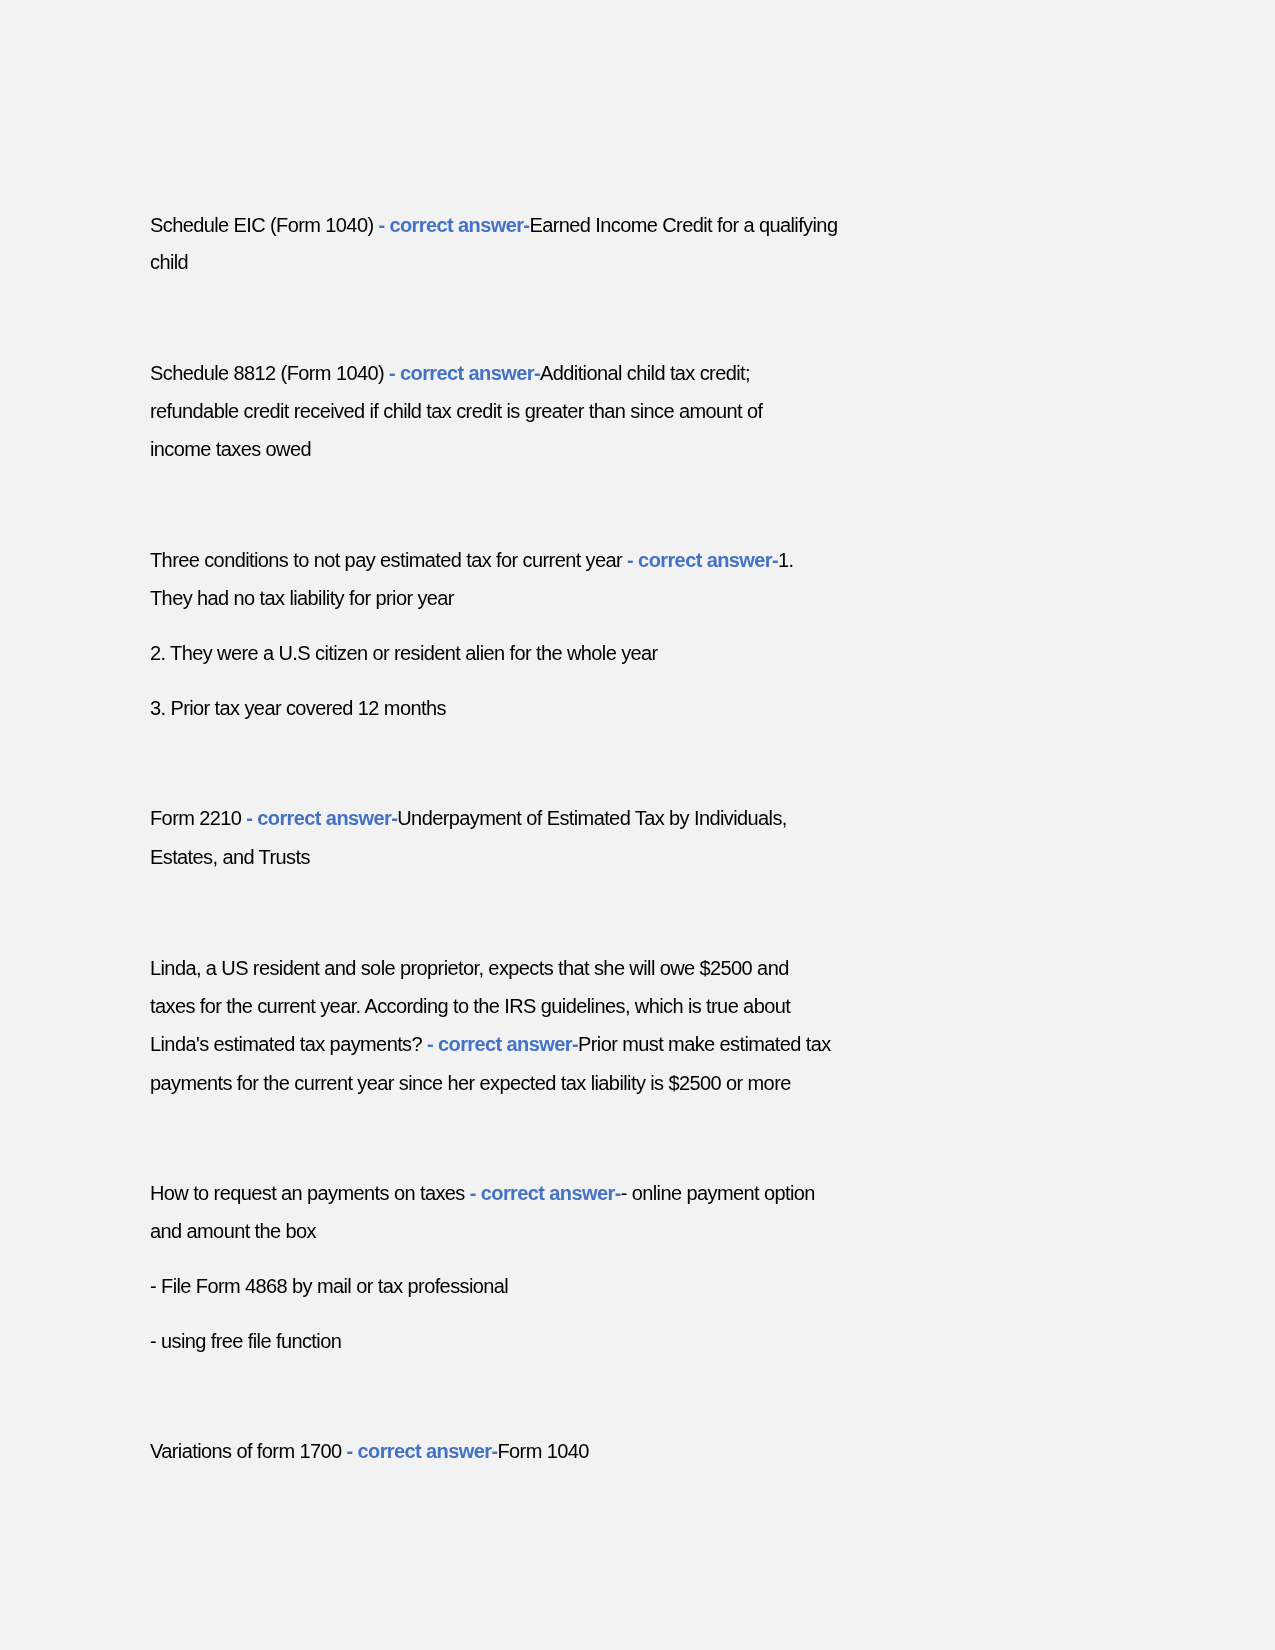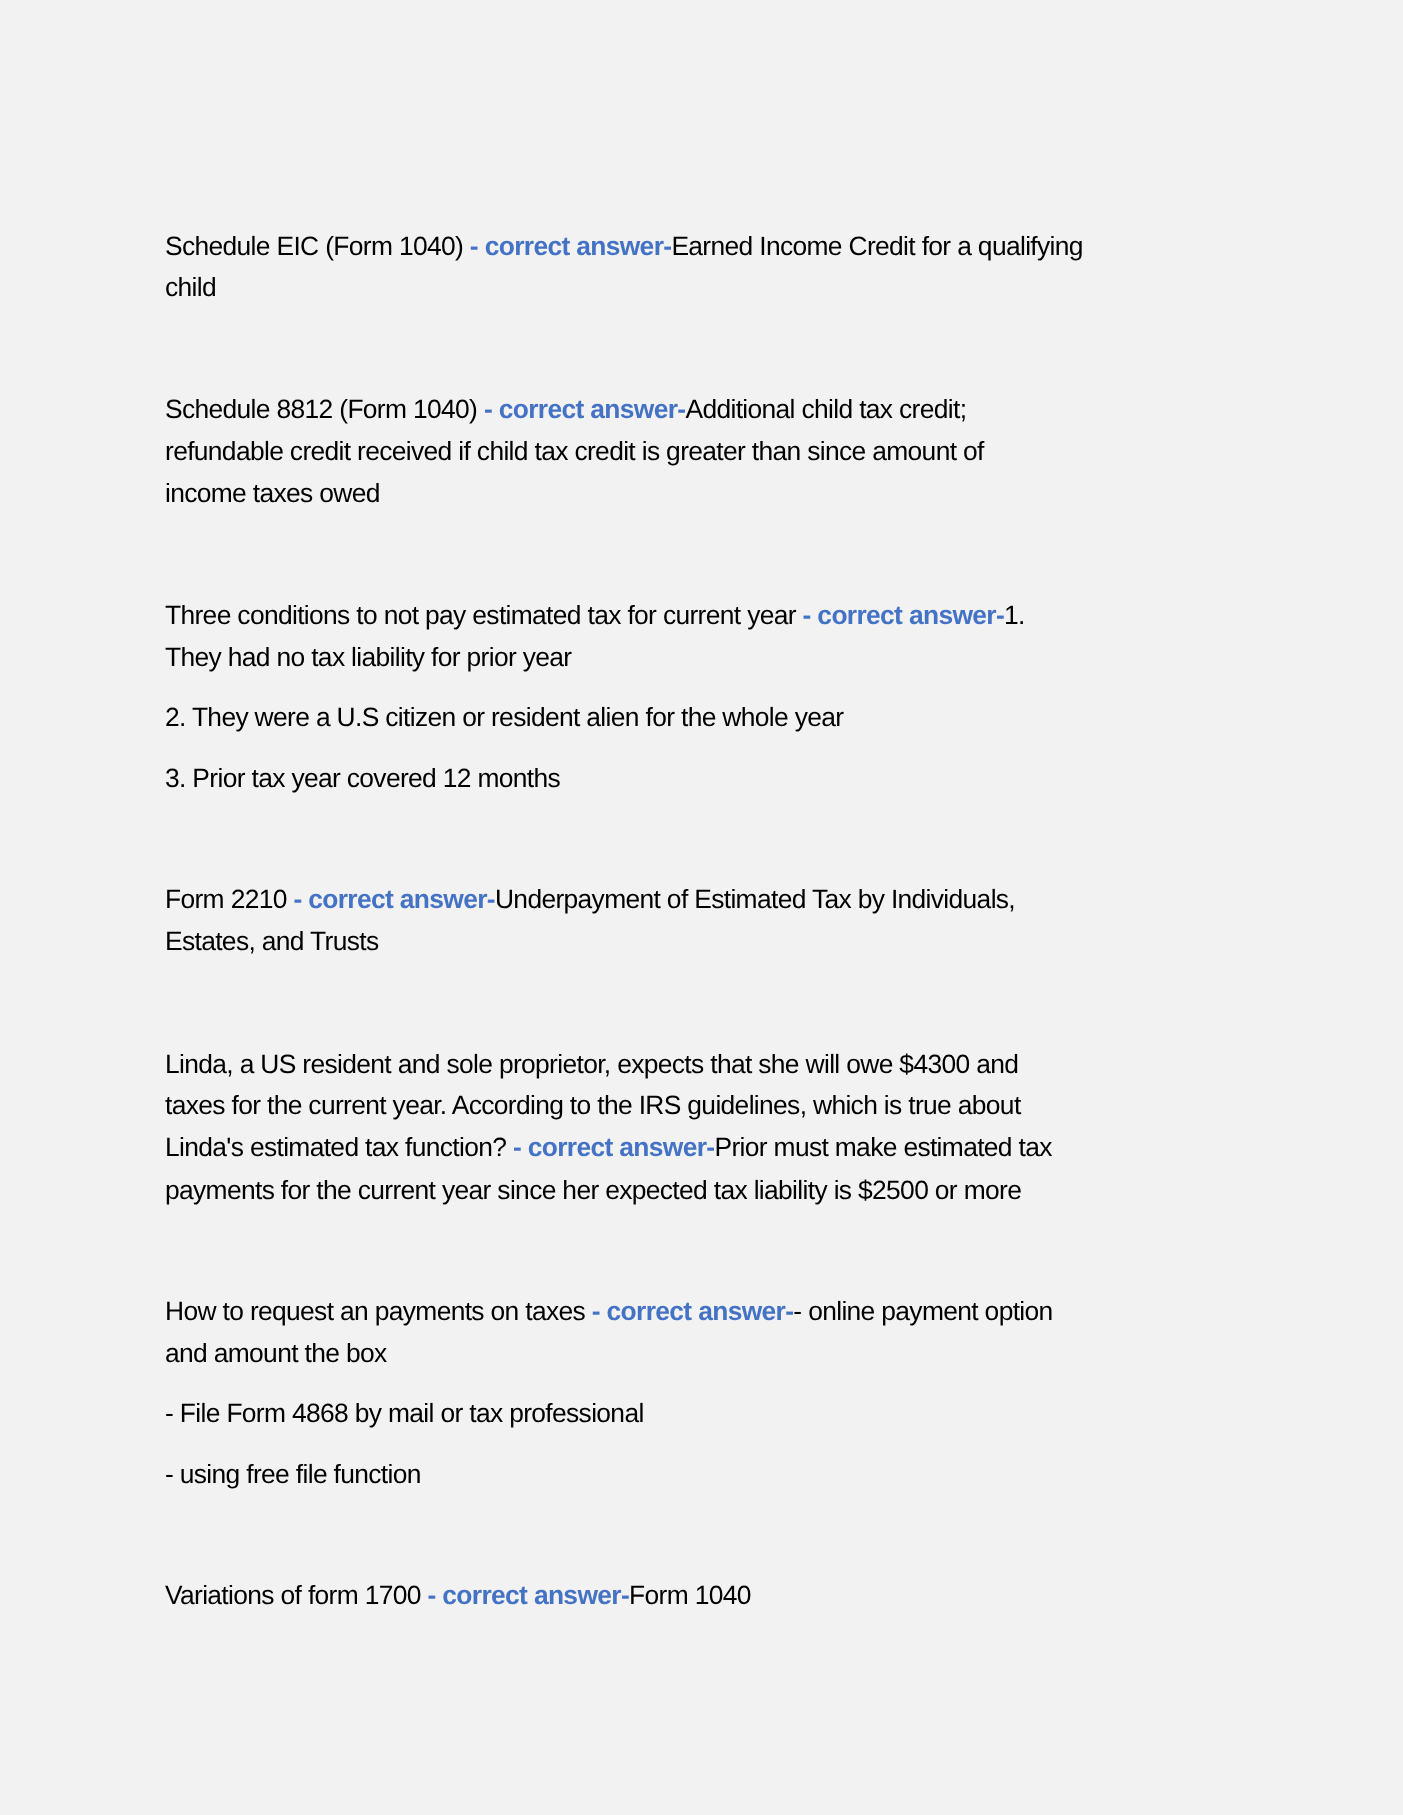--- a/index.html
+++ b/index.html
@@ -15,21 +15,21 @@
   .page {
     position: absolute;
     left: 150px;
     top: 0;
     width: 980px;
   }
   .line {
     position: absolute;
     left: 0;
     white-space: nowrap;
-    font-size: 24px;
+    font-size: 20px;
     line-height: 30px;
     letter-spacing: -0.6px;
     transform-origin: left center;
   }
   .ans {
     color: #4472c4;
     font-weight: bold;
   }
 </style>
 </head>
@@ -57,24 +57,24 @@
   <div class="line" style="top:583px">They had no tax liability for prior year</div>
   <div class="line" style="top:638px">2. They were a U.S citizen or resident alien for the whole year</div>
   <div class="line" style="top:693px">3. Prior tax year covered 12 months</div>
 
   <div class="line" style="top:803px">
     <span>Form 2210</span>
     <span class="ans">- correct answer-</span><span>Underpayment of Estimated Tax by Individuals,</span>
   </div>
   <div class="line" style="top:842px">Estates, and Trusts</div>
 
-  <div class="line" style="top:953px">Linda, a US resident and sole proprietor, expects that she will owe $4300 and</div>
+  <div class="line" style="top:953px">Linda, a US resident and sole proprietor, expects that she will owe $2500 and</div>
   <div class="line" style="top:991px">taxes for the current year. According to the IRS guidelines, which is true about</div>
   <div class="line" style="top:1029px">
-    <span>Linda's estimated tax function?</span>
+    <span>Linda's estimated tax payments?</span>
     <span class="ans">- correct answer-</span><span>Prior must make estimated tax</span>
   </div>
   <div class="line" style="top:1068px">payments for the current year since her expected tax liability is $2500 or more</div>
 
   <div class="line" style="top:1178px">
     <span>How to request an payments on taxes</span>
     <span class="ans">- correct answer-</span><span>- online payment option</span>
   </div>
   <div class="line" style="top:1216px">and amount the box</div>
   <div class="line" style="top:1271px">- File Form 4868 by mail or tax professional</div>

